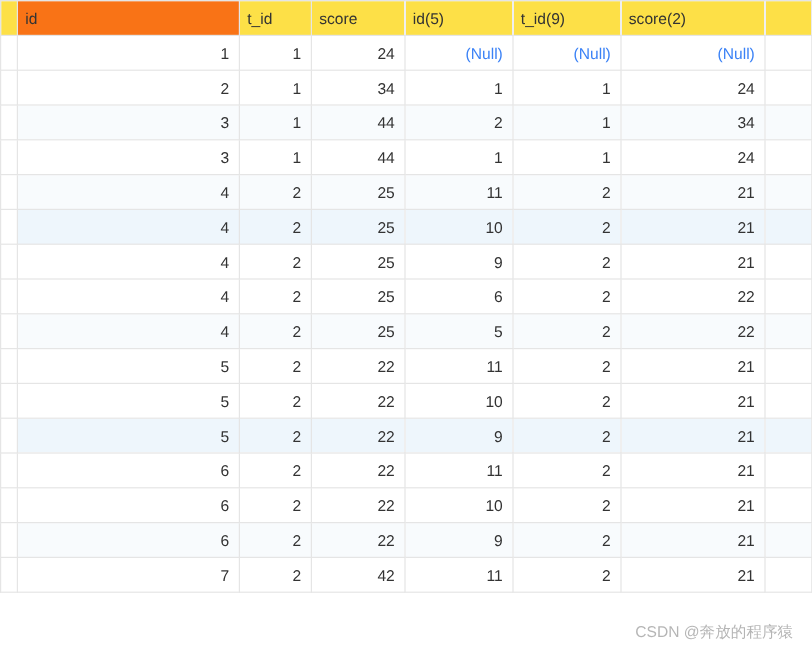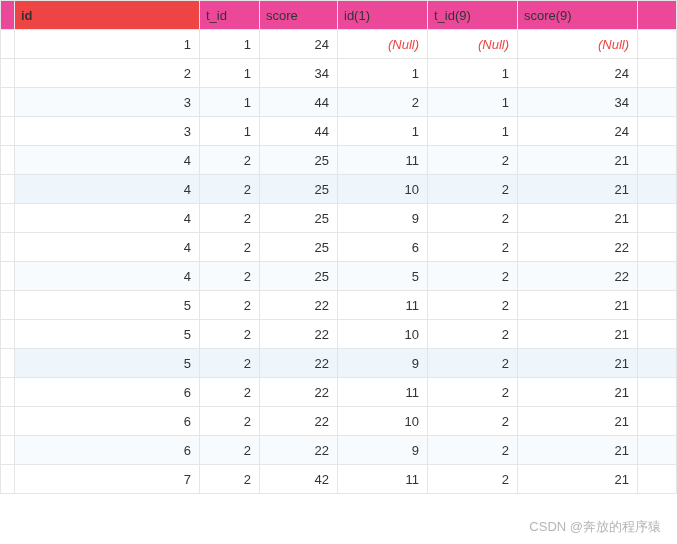--- a/index.html
+++ b/index.html
@@ -19,37 +19,35 @@
     }
     th, td {
       border: 1px solid #e5e5e5;
       height: 29px;
       padding: 0 8px;
       vertical-align: middle;
       white-space: nowrap;
       overflow: hidden;
     }
     th {
-      background: #ec4899;
+      background: #fde047;
       font-weight: normal;
       text-align: left;
       color: #333;
       padding-left: 6px;
     }
     th.selected {
-      background: #ef4444;
-      font-weight: bold;
+      background: #f97316;
     }
     td {
       text-align: right;
       color: #333;
     }
     td.null-cell {
-      color: #ef4444;
-      font-style: italic;
+      color: #3b82f6;
     }
     td.rowhead {
       background: #fff;
       border-right: 1px solid #e5e5e5;
     }
     tbody tr.even td { background: #f8fbfd; }
     tbody tr.odd td { background: #ffffff; }
     tbody tr.hover td { background: #eef6fc; }
     tbody tr td:first-child { background: #fff; }
     tbody tr.even td:first-child, tbody tr.odd td:first-child { background: #fff; }
@@ -84,23 +82,23 @@
       <col class="col-tid1">
       <col class="col-score1">
       <col class="col-tail">
   </colgroup>
   <thead>
     <tr>
       <th></th>
       <th class="selected"><span>id</span></th>
       <th><span>t_id</span></th>
       <th><span>score</span></th>
-      <th><span>id(1)</span></th>
+      <th><span>id(5)</span></th>
       <th><span>t_id(9)</span></th>
-      <th><span>score(9)</span></th>
+      <th><span>score(2)</span></th>
       <th></th>
     </tr>
   </thead>
   <tbody id="grid-body">
       <tr class="odd">
         <td class="rowhead"></td>
         <td>1</td>
         <td>1</td>
         <td>24</td>
         <td class="null-cell">(Null)</td>

